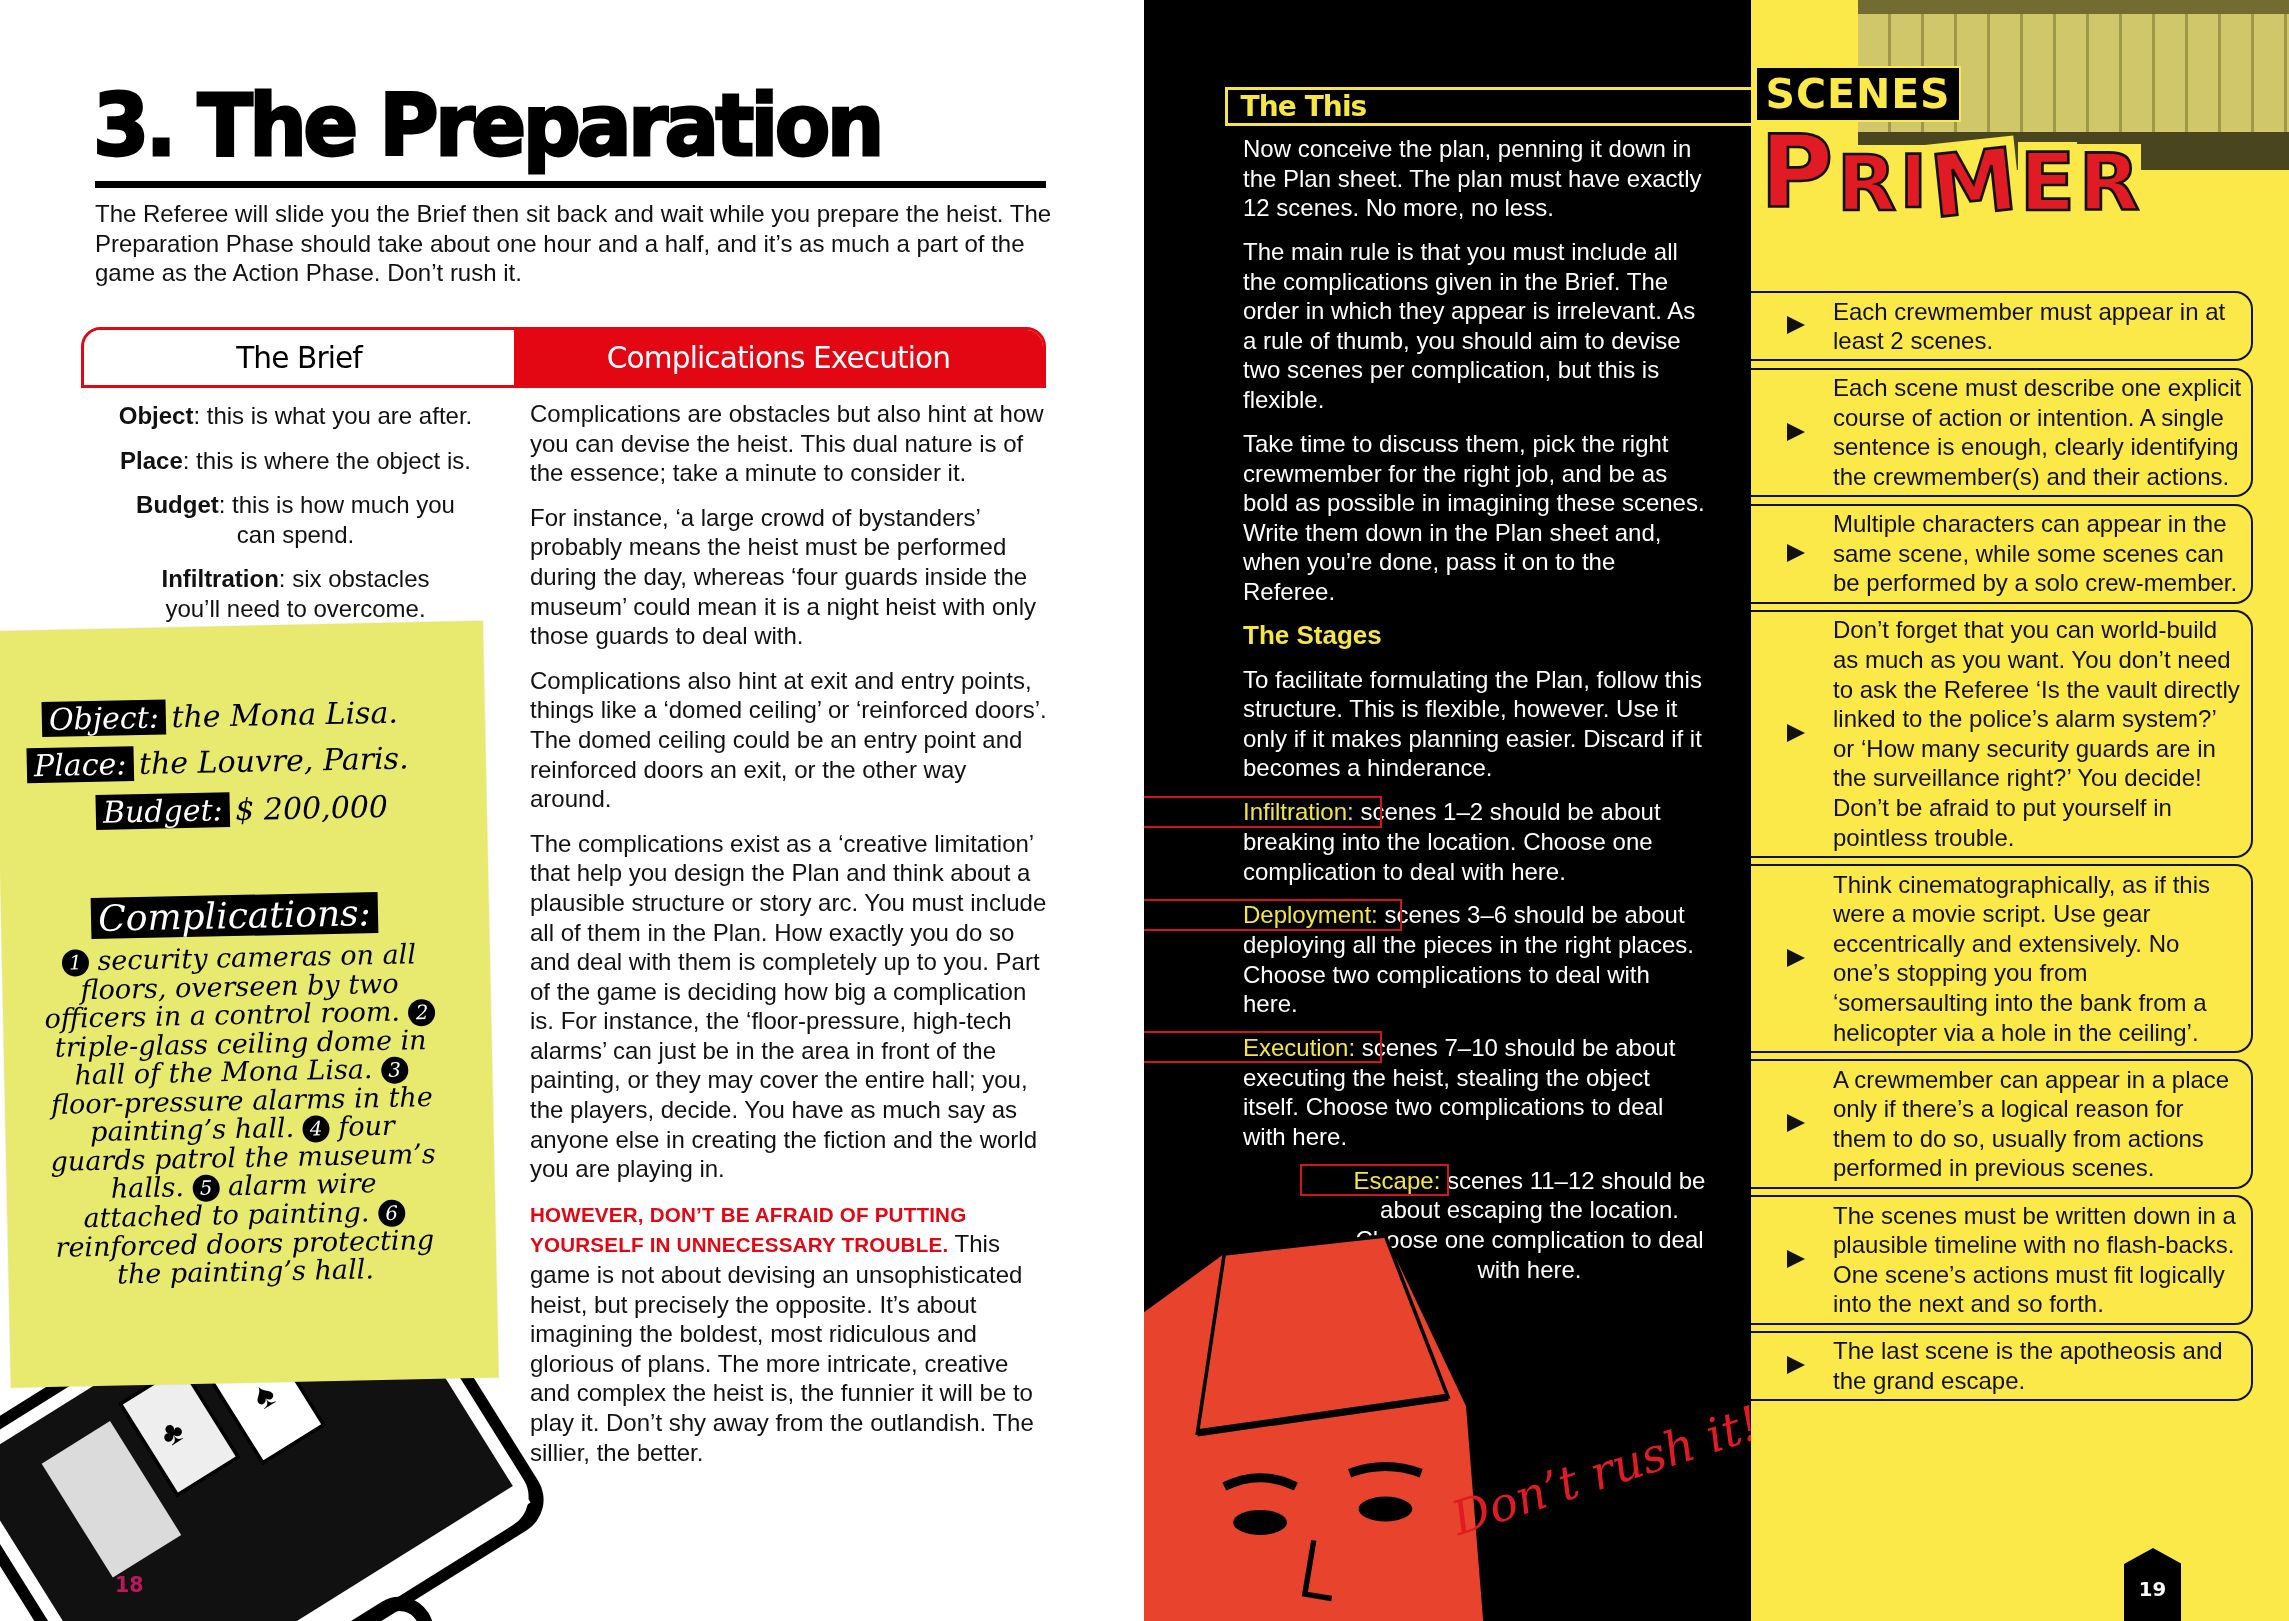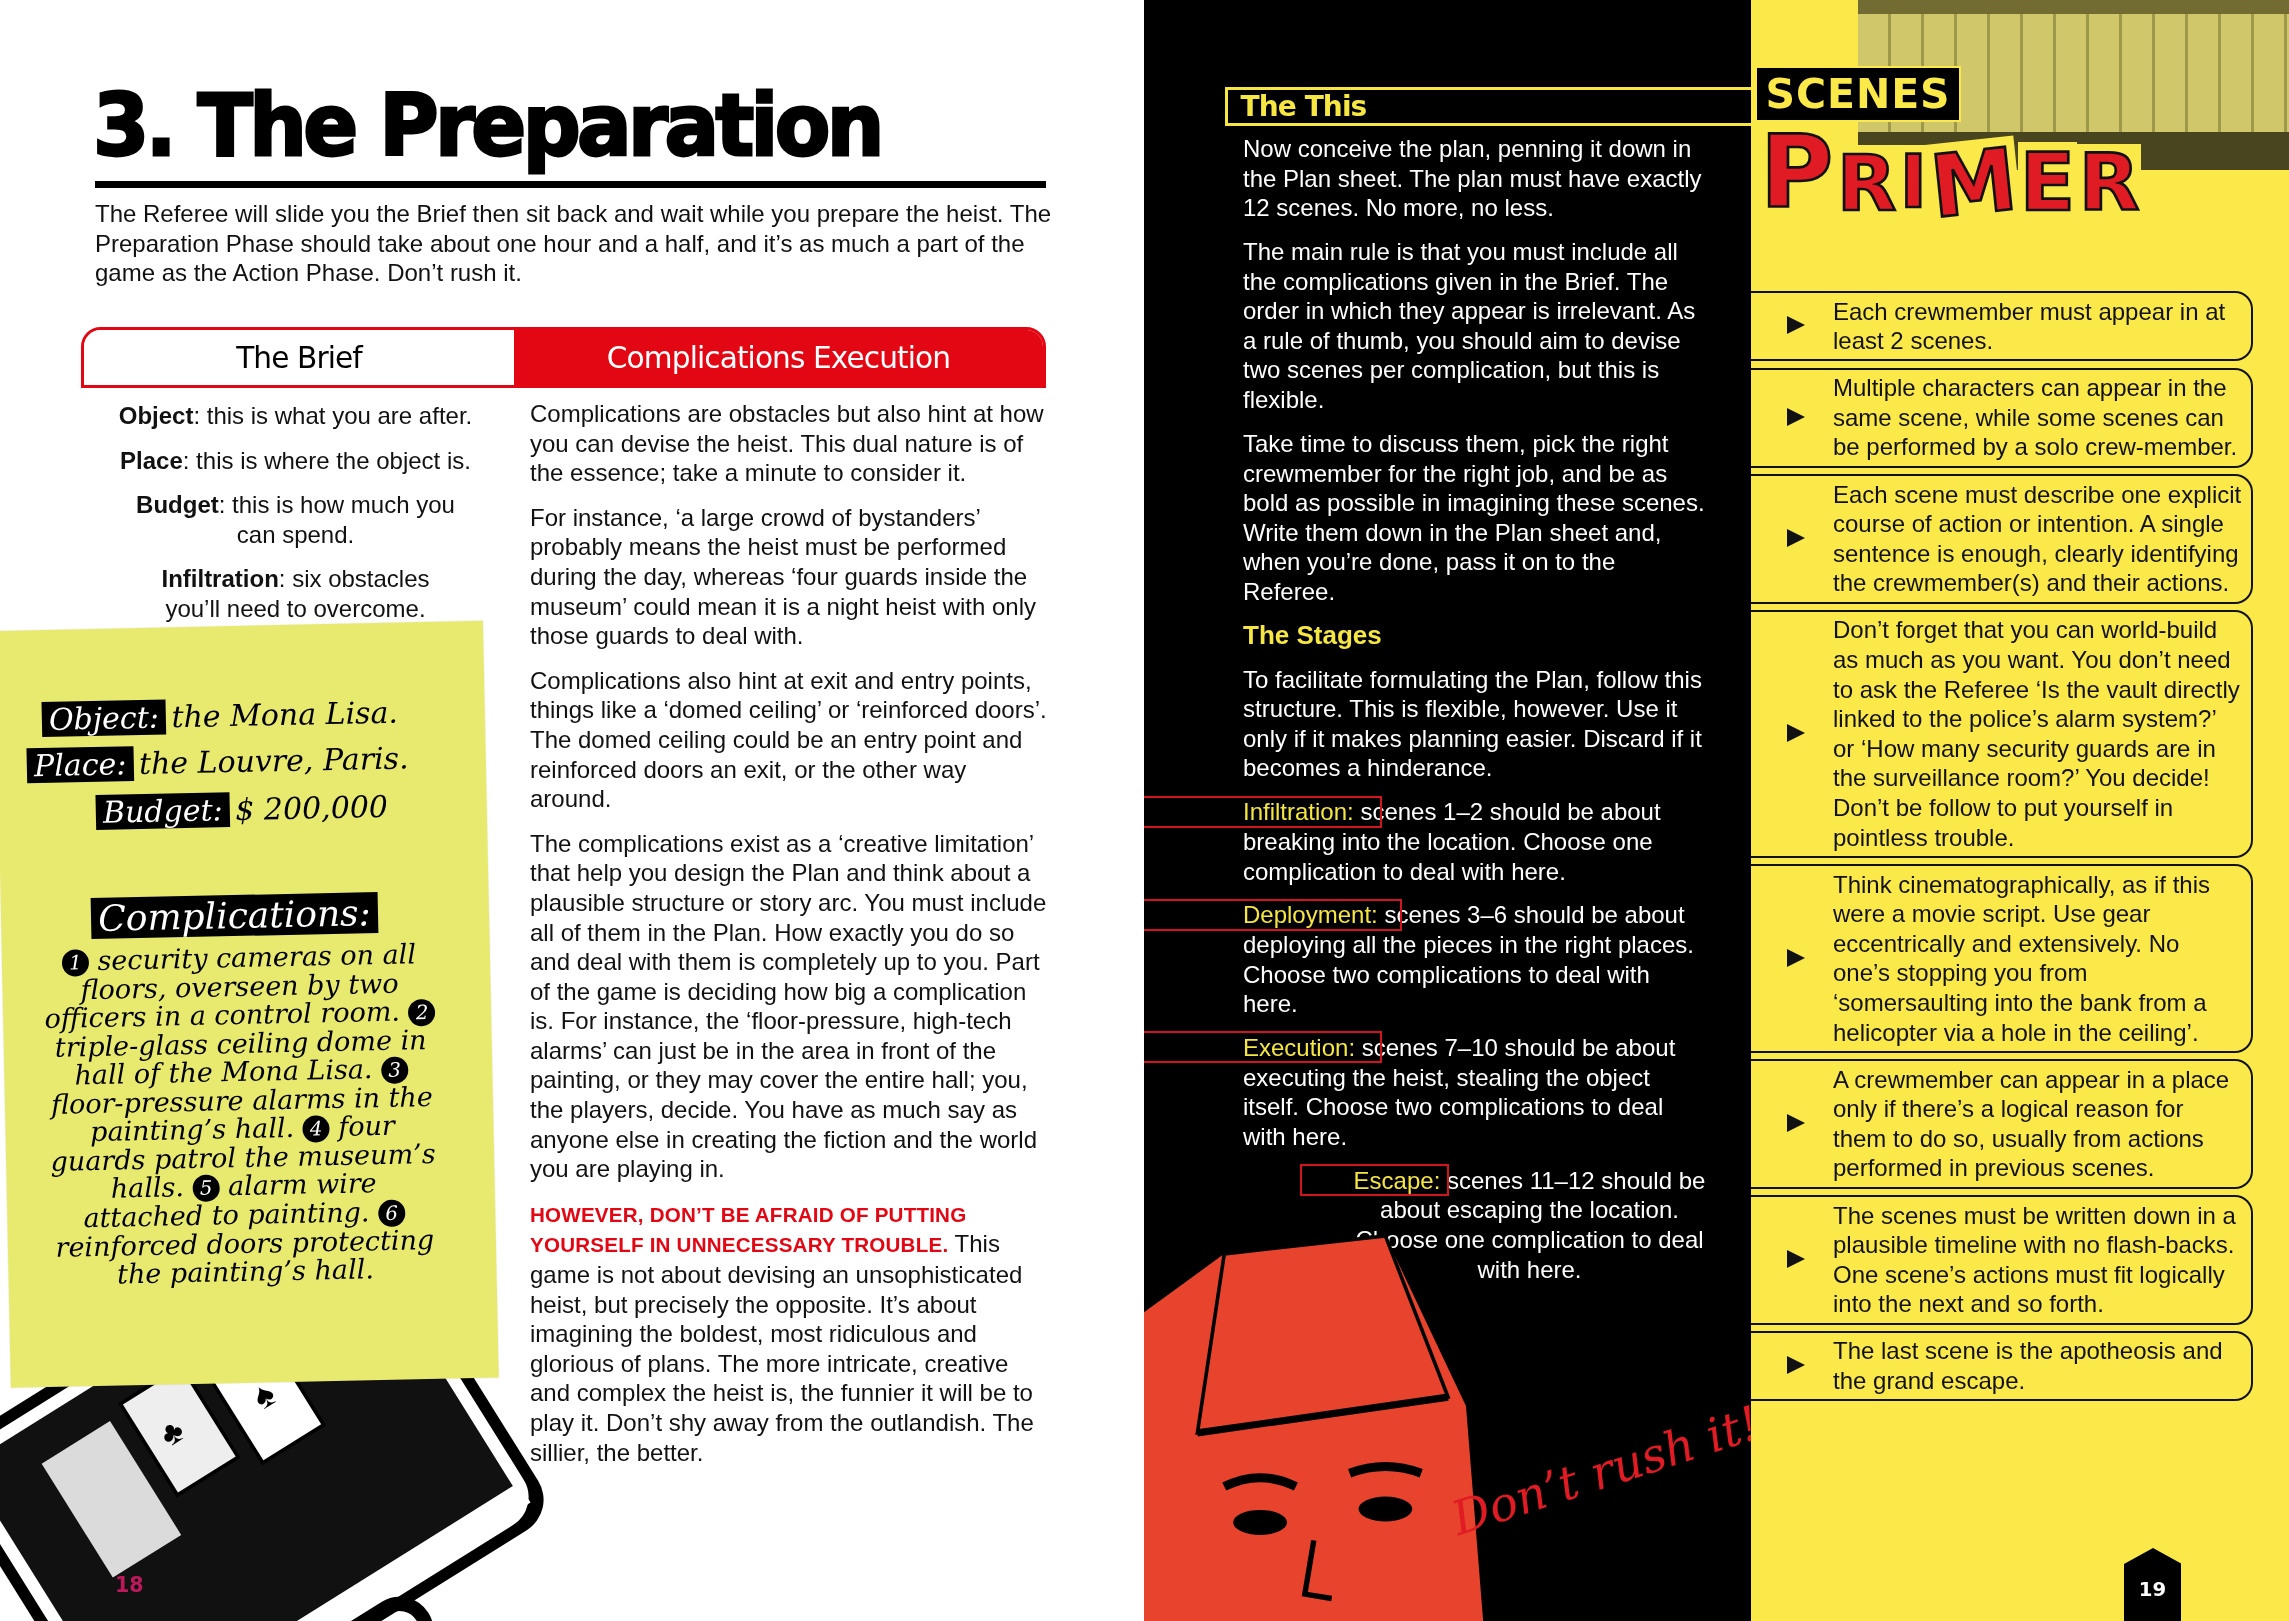--- a/index.html
+++ b/index.html
@@ -175,23 +175,23 @@
       <span class="primer-letter">P</span>
       <span class="primer-letter" style="font-size:77px;margin-top:23px">R</span>
       <span class="primer-letter" style="font-size:73px;margin-top:23px">I</span>
       <span class="primer-letter" style="font-size:86px;margin-top:18px;transform:rotate(-6deg)">M</span>
       <span class="primer-letter" style="font-size:81px;margin-top:19.7px">E</span>
       <span class="primer-letter" style="font-size:79px;margin-top:21.5px">R</span>
     </div>
 
     <div class="bullets">
       <div class="bullet"><span class="tri"></span><span>Each crewmember must appear in at least 2 scenes.</span></div>
+      <div class="bullet"><span class="tri"></span><span>Each scene must describe one explicit course of action or intention. A single sentence is enough, clearly identifying the crewmember(s) and their actions.</span></div>
       <div class="bullet"><span class="tri"></span><span>Multiple characters can appear in the same scene, while some scenes can be performed by a solo crew-member.</span></div>
-      <div class="bullet"><span class="tri"></span><span>Each scene must describe one explicit course of action or intention. A single sentence is enough, clearly identifying the crewmember(s) and their actions.</span></div>
-      <div class="bullet"><span class="tri"></span><span>Don’t forget that you can world-build as much as you want. You don’t need to ask the Referee ‘Is the vault directly linked to the police’s alarm system?’ or ‘How many security guards are in the surveillance room?’ You decide! Don’t be follow to put yourself in pointless trouble.</span></div>
+      <div class="bullet"><span class="tri"></span><span>Don’t forget that you can world-build as much as you want. You don’t need to ask the Referee ‘Is the vault directly linked to the police’s alarm system?’ or ‘How many security guards are in the surveillance right?’ You decide! Don’t be afraid to put yourself in pointless trouble.</span></div>
       <div class="bullet"><span class="tri"></span><span>Think cinematographically, as if this were a movie script. Use gear eccentrically and extensively. No one’s stopping you from ‘somersaulting into the bank from a helicopter via a hole in the ceiling’.</span></div>
       <div class="bullet"><span class="tri"></span><span>A crewmember can appear in a place only if there’s a logical reason for them to do so, usually from actions performed in previous scenes.</span></div>
       <div class="bullet"><span class="tri"></span><span>The scenes must be written down in a plausible timeline with no flash-backs. One scene’s actions must fit logically into the next and so forth.</span></div>
       <div class="bullet"><span class="tri"></span><span>The last scene is the apotheosis and the grand escape.</span></div>
     </div>
 
     <div class="page-num-right">
         <span>19</span>
       </div>
   </aside>

